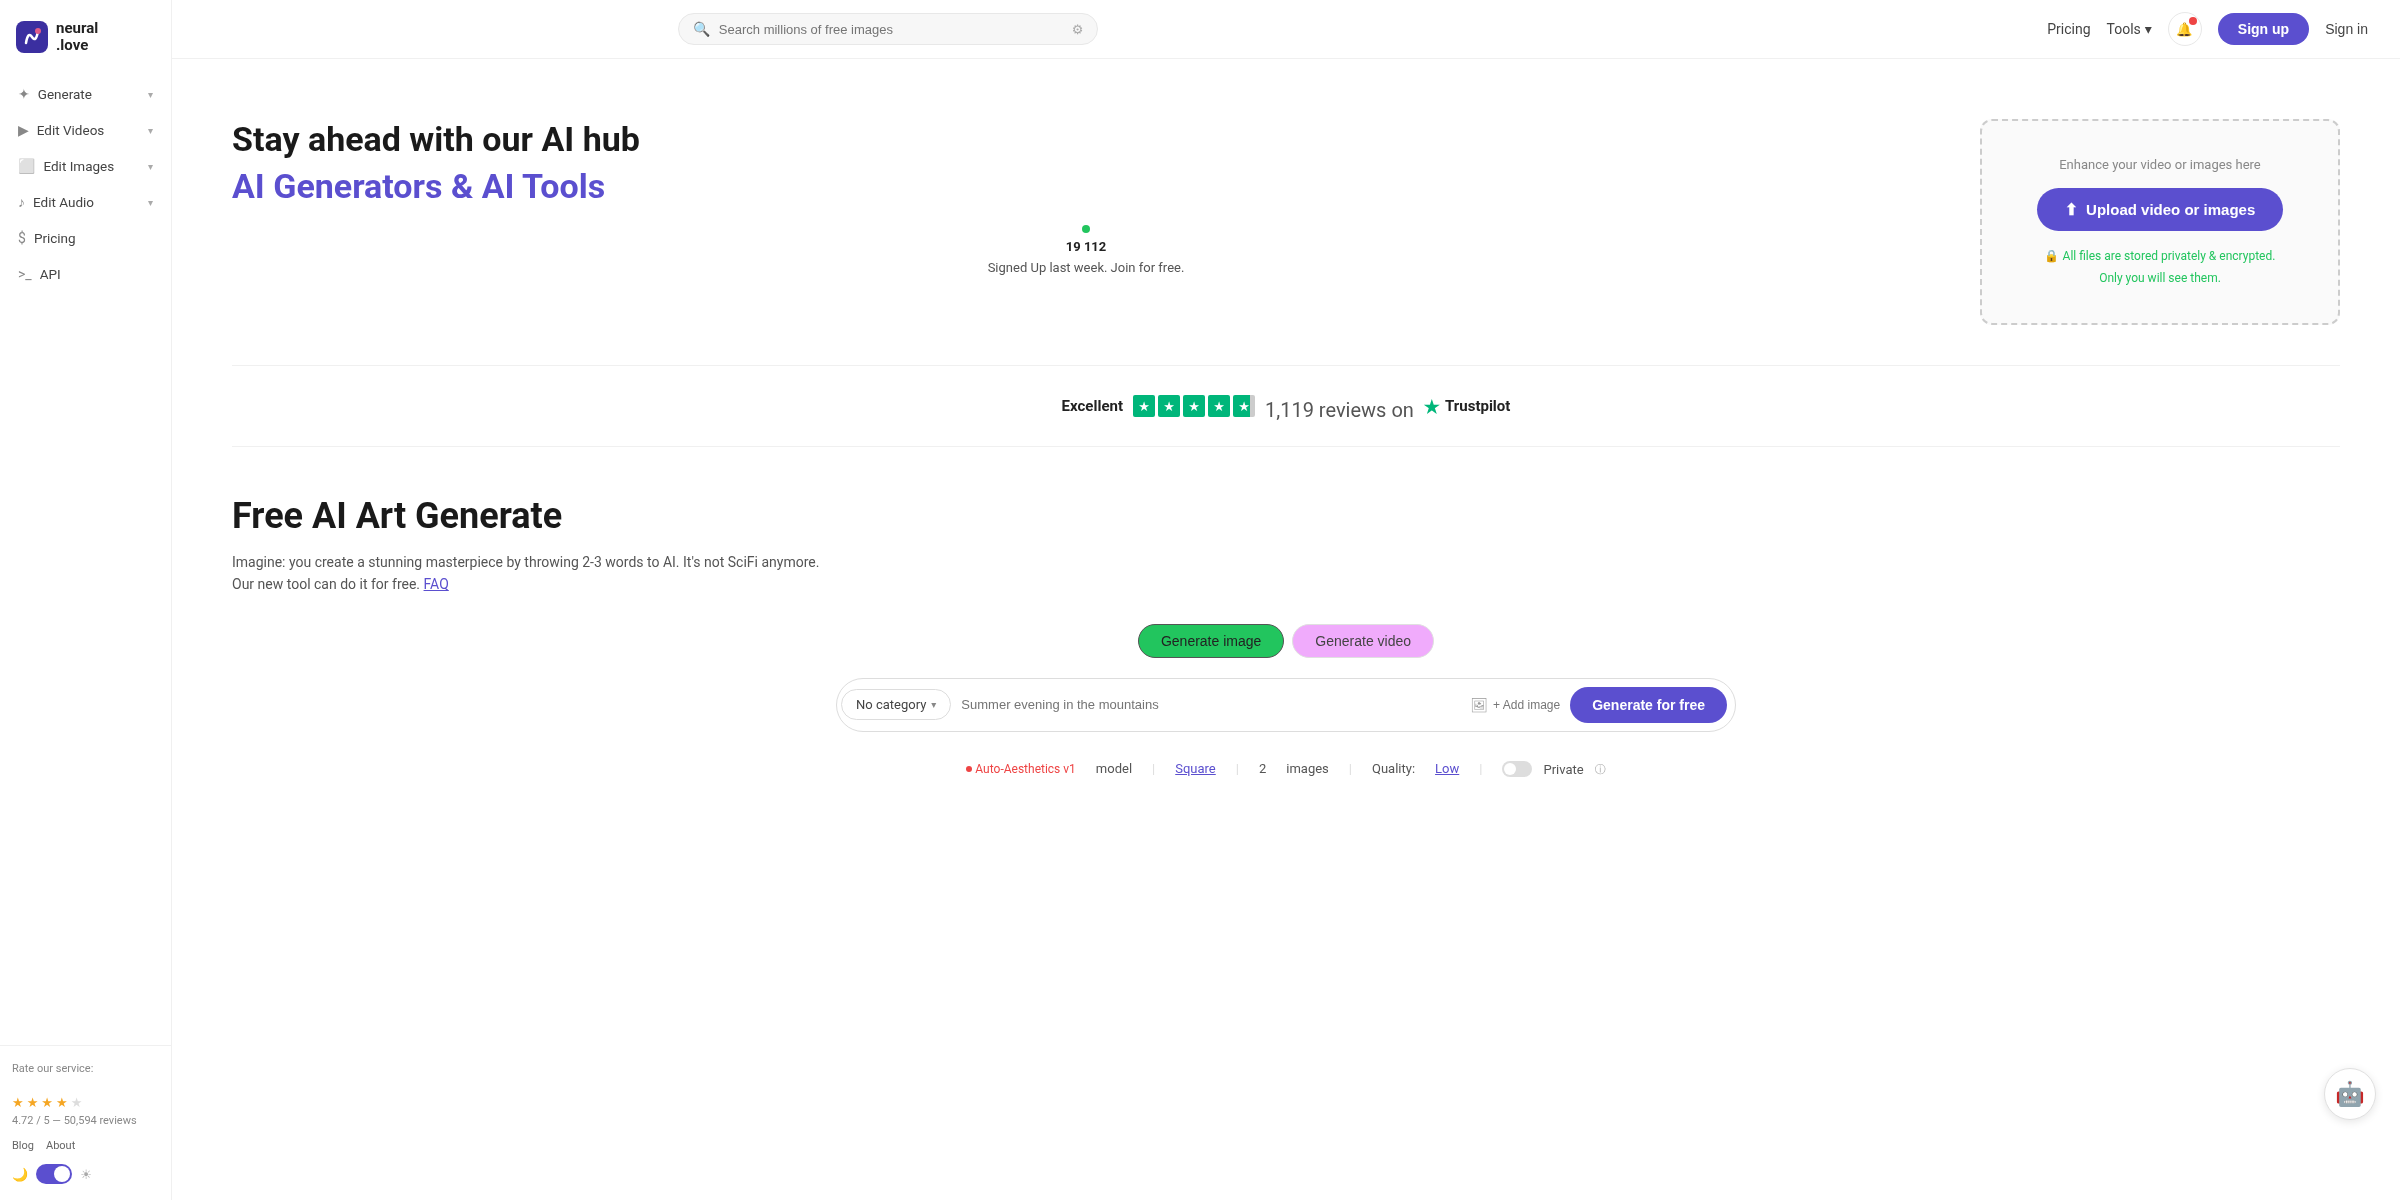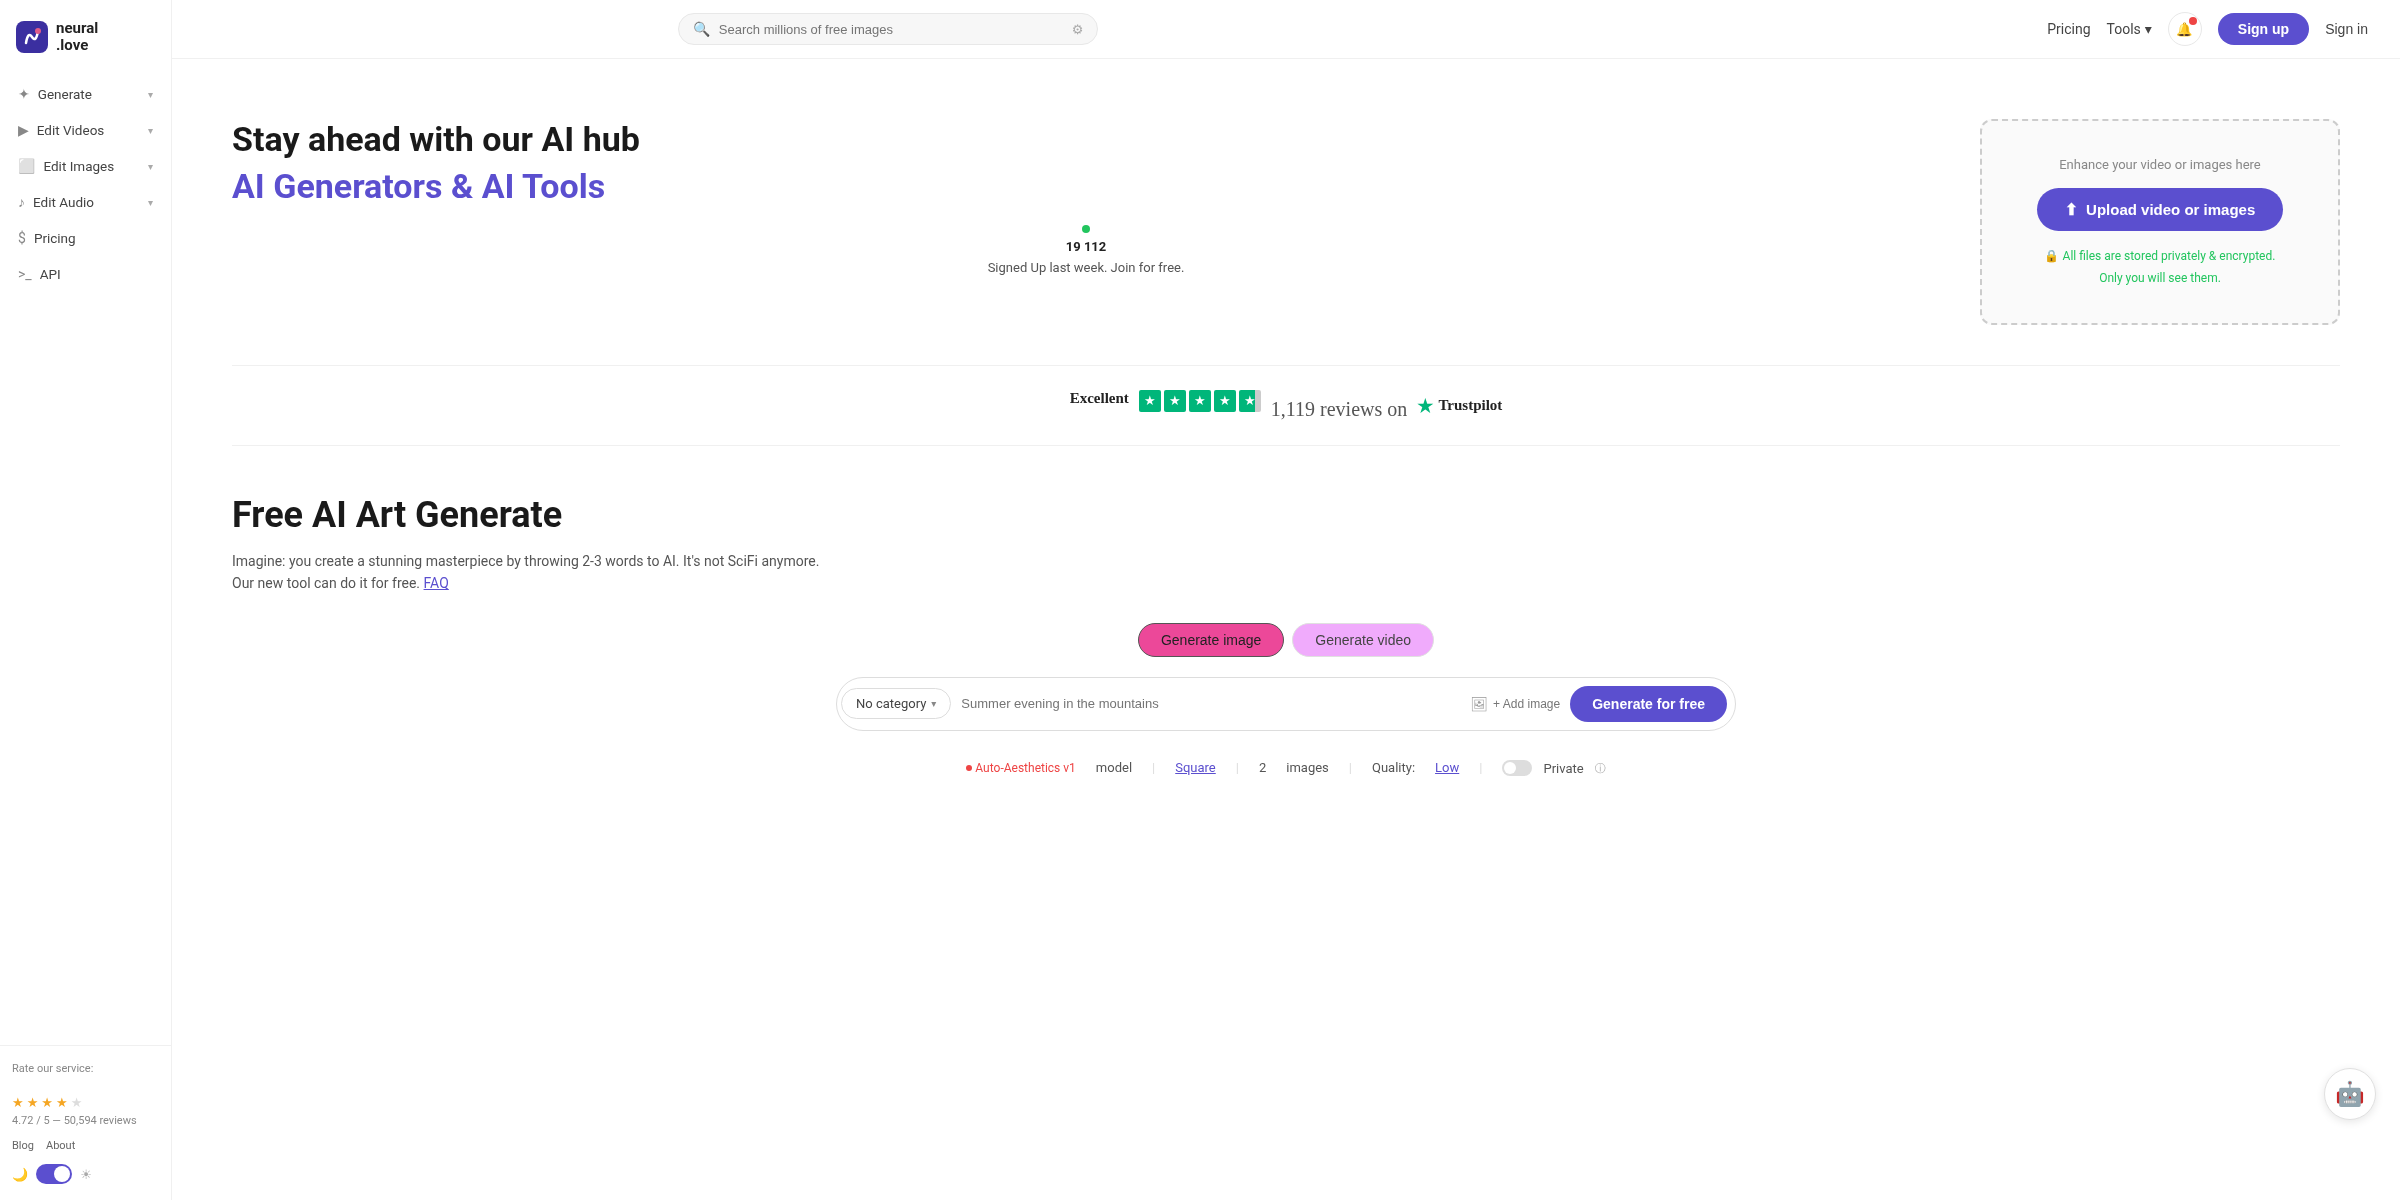--- a/index.html
+++ b/index.html
@@ -165,27 +165,27 @@
     .upload-icon { font-size: 16px; }
     .upload-secure {
       font-size: 12px; color: #22c55e; display: flex; align-items: center;
       justify-content: center; gap: 4px; flex-direction: column; line-height: 1.5;
     }
     .lock-icon { font-size: 12px; }
 
     
     .trustpilot-bar {
       display: flex;
+      align-items: center;
       justify-content: center;
       gap: 10px;
       padding: 24px 0;
       border-top: 1px solid #f0f0f0;
       border-bottom: 1px solid #f0f0f0;
       margin: 0 60px;
-      font-family: Liberation Serif, serif;
     }
     .tp-excellent { font-size: 15px; font-weight: 700; color: #222; }
     .tp-stars { display: flex; gap: 3px; }
     .tp-star { width: 22px; height: 22px; background: #00b67a; display: flex; align-items: center; justify-content: center; color: #fff; font-size: 13px; border-radius: 2px; }
     .tp-star.half { background: linear-gradient(90deg, #00b67a 75%, #ccc 75%); }
     .tp-reviews { font-size: 20px; color: #555; margin-top: 8px; }
     .tp-logo { display: flex; align-items: center; gap: 5px; font-size: 15px; font-weight: 700; color: #222; }
     .tp-logo-star { color: #00b67a; font-size: 18px; }
 
     
@@ -195,21 +195,21 @@
     .art-desc a { color: #5b4fcf; text-decoration: underline; cursor: pointer; }
 
     .gen-tabs {
       display: flex; justify-content: center; gap: 8px;
       margin: 28px 0 20px;
     }
     .gen-tab {
       padding: 8px 22px; border-radius: 20px; font-size: 14px; cursor: pointer;
       border: 1px solid #e0e0e0; background: #f0abfc; color: #444;
     }
-    .gen-tab.active { background: #ec4899; border-color: #555; color: #222; font-weight: 500; }
+    .gen-tab.active { background: #22c55e; border-color: #555; color: #222; font-weight: 500; }
 
     .gen-form {
       display: flex;
       align-items: center;
       gap: 10px;
       background: #fff;
       border: 1px solid #ddd;
       border-radius: 28px;
       padding: 8px 8px 8px 4px;
       max-width: 900px;

